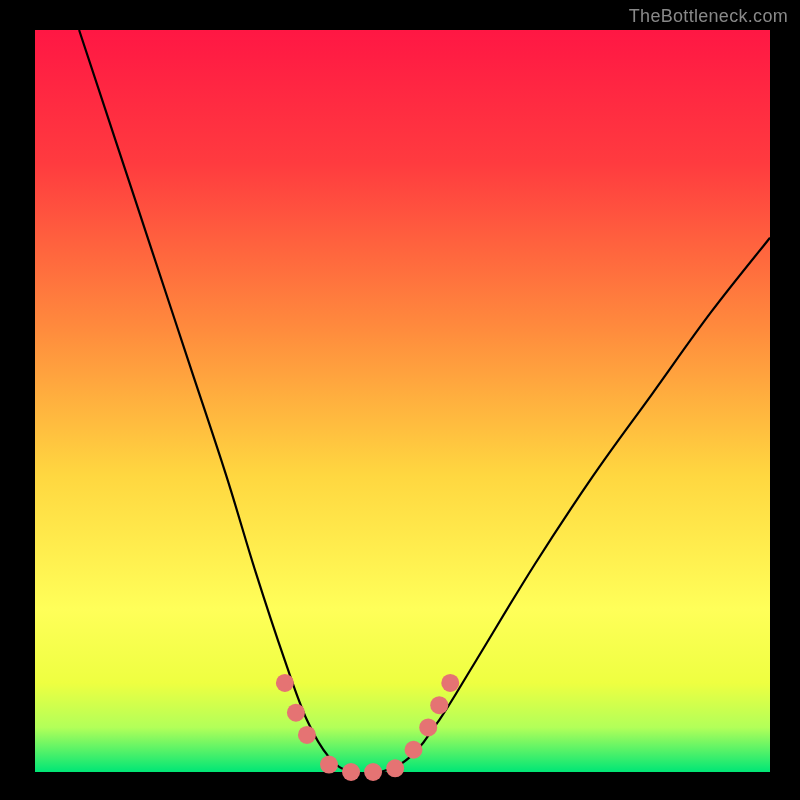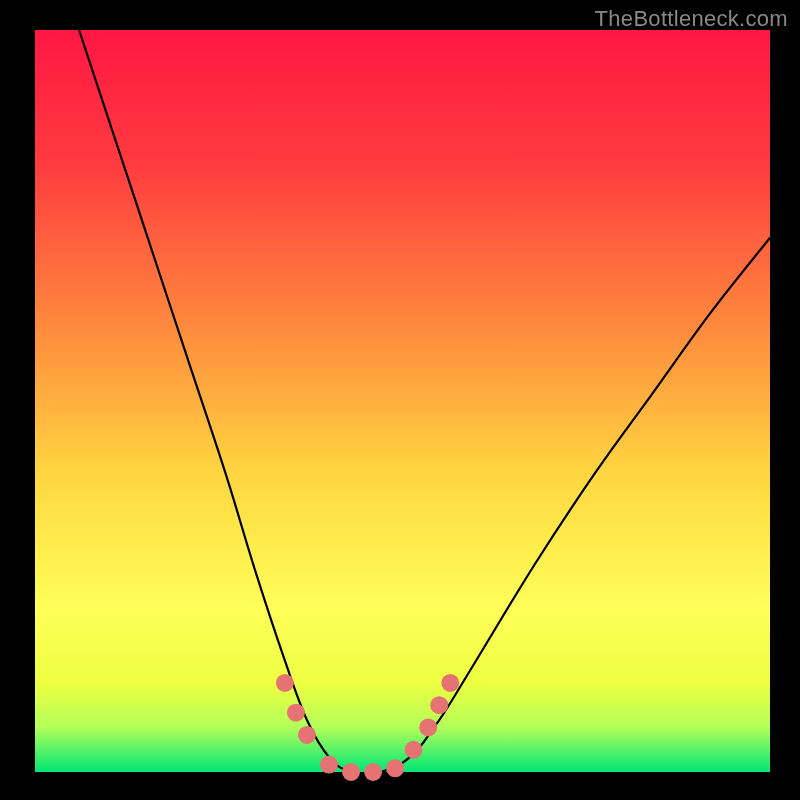--- a/index.html
+++ b/index.html
@@ -16,21 +16,21 @@
     top: 0;
     left: 0;
     width: 800px;
     height: 800px;
   }
   .watermark {
     position: absolute;
     top: 6px;
     right: 12px;
     color: #888;
-    font-size: 22px;
+    font-size: 18px;
     font-weight: 500;
     z-index: 10;
     letter-spacing: 0.3px;
   }
 </style>
 </head>
 <body>
 
 <div class="container">
   <div class="watermark">TheBottleneck.com</div>

